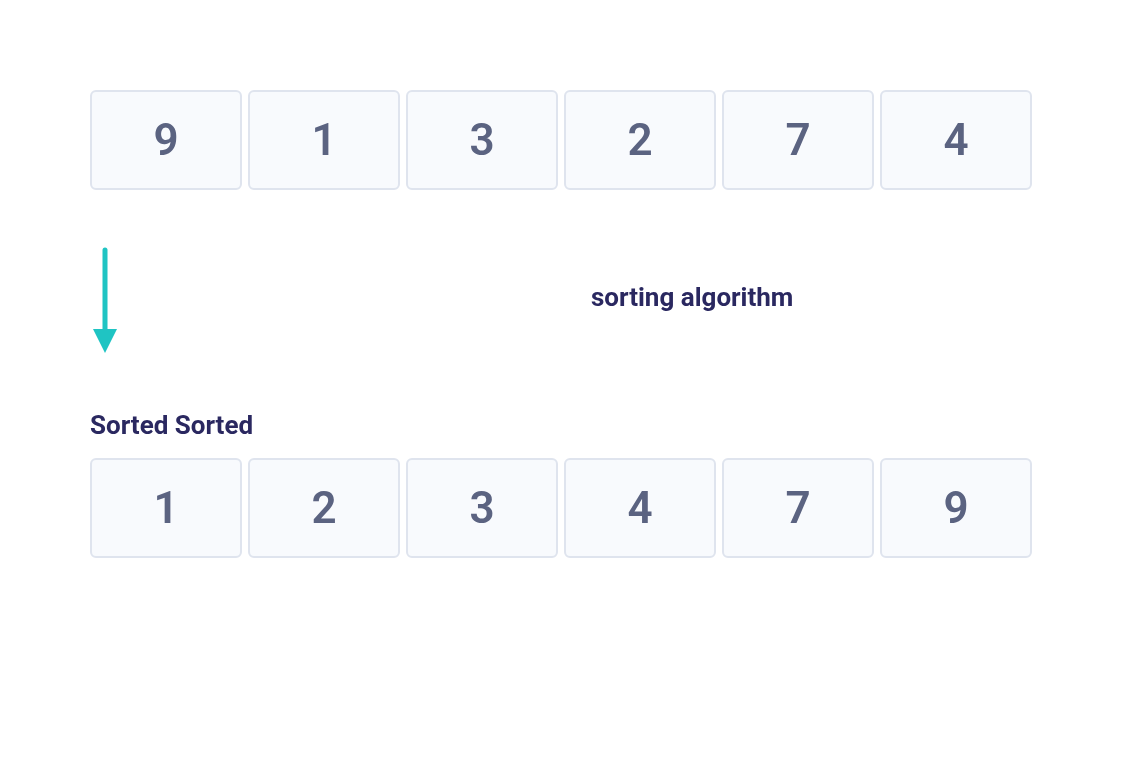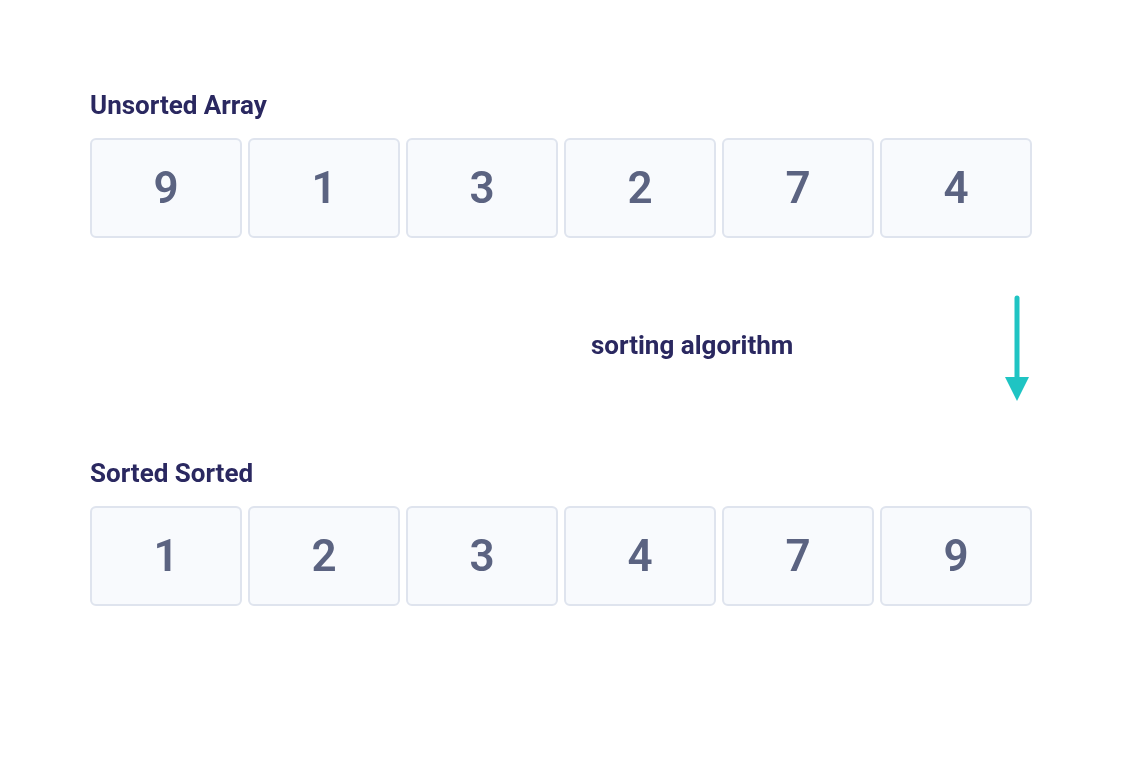--- a/index.html
+++ b/index.html
@@ -31,21 +31,21 @@
     justify-content: center;
     font-size: 44px;
     font-weight: 600;
     color: #5b6381;
   }
   .arrow-area {
     margin-top: 50px;
     margin-bottom: 50px;
     display: flex;
     align-items: center;
-    justify-content: flex-end;
+    justify-content: flex-start;
     position: relative;
     height: 120px;
   }
   .arrow-svg {
     width: 30px;
     height: 110px;
     display: block;
   }
   .arrow-label {
     position: absolute;
@@ -55,21 +55,20 @@
     font-size: 26px;
     font-weight: 700;
     color: #2a2860;
     white-space: nowrap;
   }
 </style>
 </head>
 <body>
 
 <div>
-  <div class="section-label">Unsorted Array</div>
   <div class="array-row">
     <div class="array-cell">9</div>
     <div class="array-cell">1</div>
     <div class="array-cell">3</div>
     <div class="array-cell">2</div>
     <div class="array-cell">7</div>
     <div class="array-cell">4</div>
   </div>
 </div>
 

